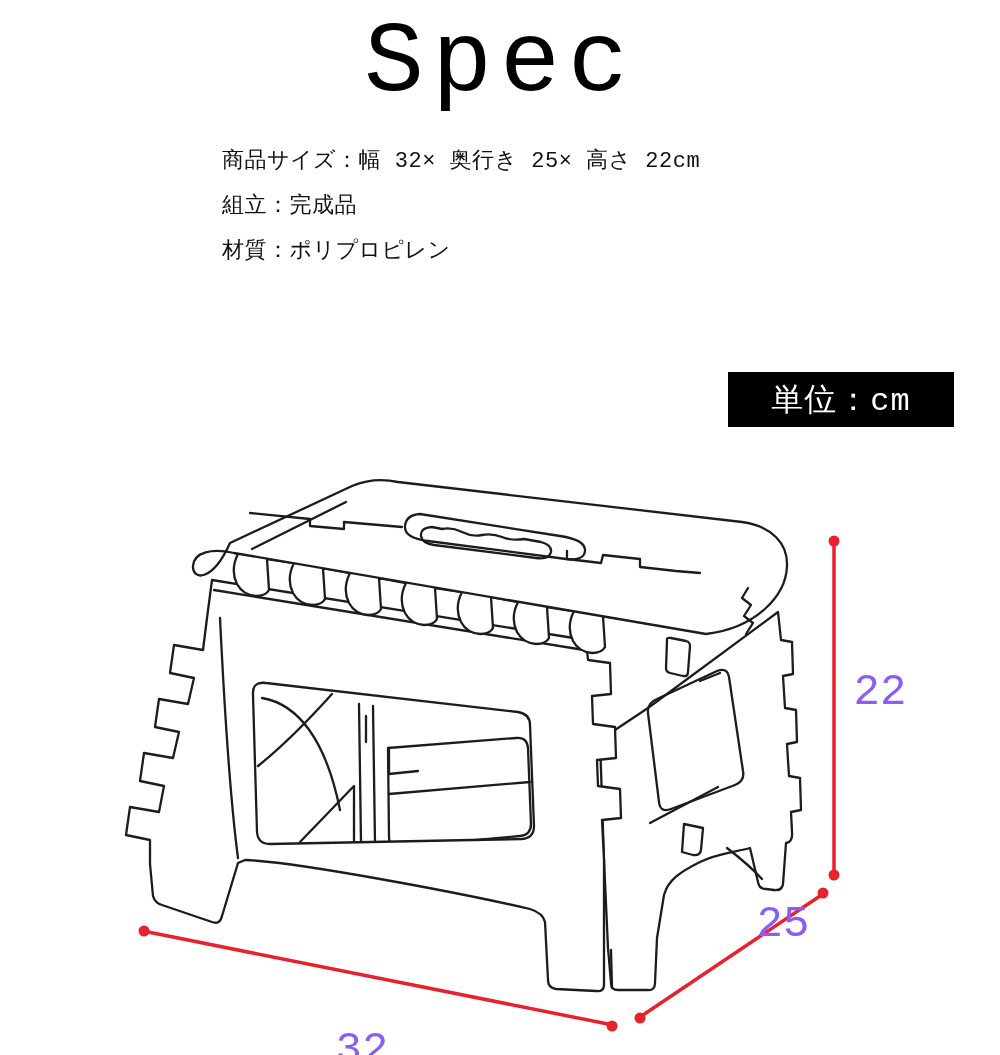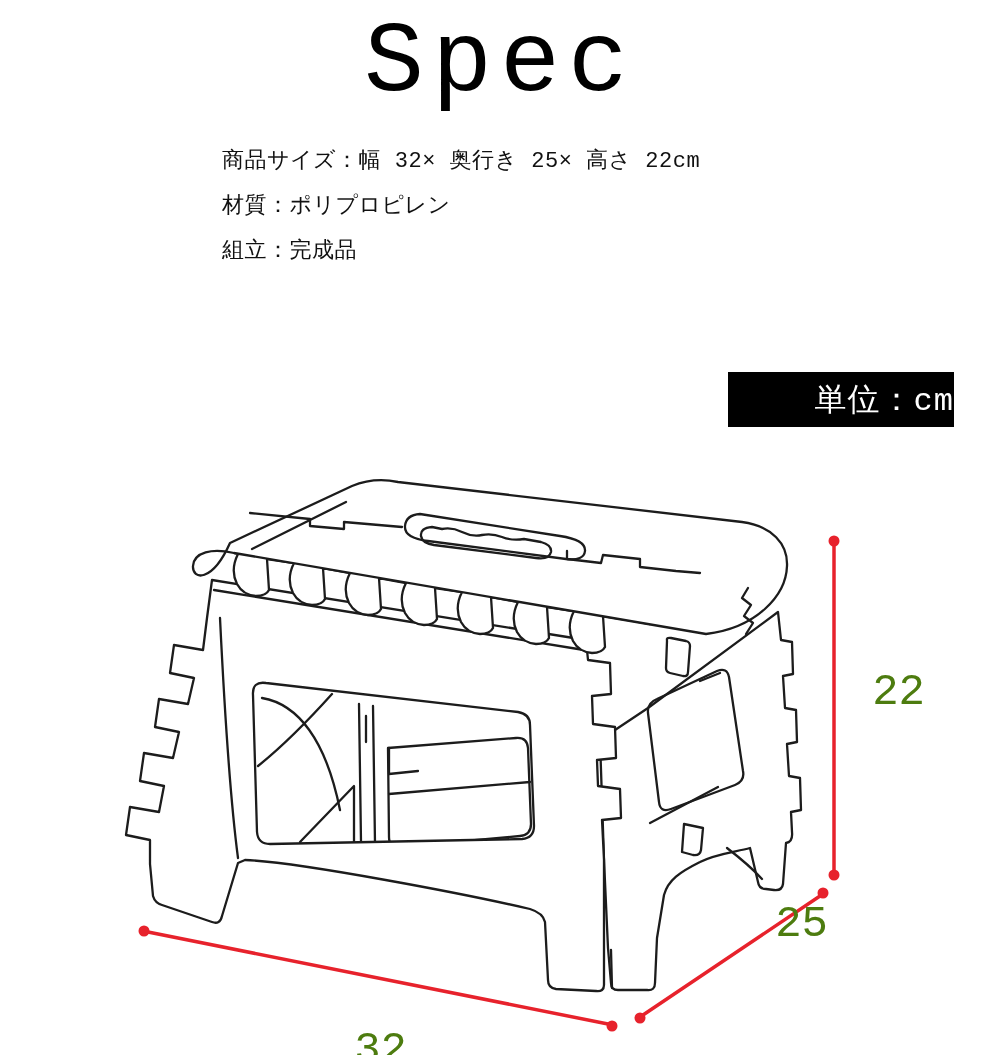--- a/index.html
+++ b/index.html
@@ -10,43 +10,43 @@
   .title{
     position:absolute;top:10px;left:0;width:1000px;text-align:center;
     font-size:100px;line-height:108px;font-weight:300;letter-spacing:8px;color:#000;
   }
   .spec-list{
     position:absolute;left:222px;top:139px;width:600px;
     font-size:22px;line-height:45px;color:#111;letter-spacing:0.5px;white-space:nowrap;
   }
   .unit-badge{
     position:absolute;left:728px;top:372px;width:226px;height:55px;
-    background:#000;color:#fff;display:flex;align-items:center;justify-content:flex-end;
+    background:#000;color:#fff;display:flex;align-items:center;justify-content:center;
     font-size:32px;letter-spacing:1px;
   }
   .diagram-svg{position:absolute;left:0;top:0;}
   .dim-label{
-    position:absolute;width:90px;text-align:right;color:#4d7c0f;
+    position:absolute;width:90px;text-align:center;color:#8b5cf6;
     font-size:44px;line-height:44px;font-weight:400;
   }
   .dim-height{left:835px;top:670px;}
   .dim-width{left:317px;top:986px;margin-top:42px;}
   .dim-depth{left:738px;top:902px;}
 </style>
 </head>
 <body>
 
 <div class="page">
 
   <div class="title">Spec</div>
 
   <div class="spec-list">
     <div>商品サイズ：幅 32× 奥行き 25× 高さ 22cm</div>
+    <div>組立：完成品</div>
     <div>材質：ポリプロピレン</div>
-    <div>組立：完成品</div>
   </div>
 
   <div class="unit-badge">
     <span>単位：cm</span>
   </div>
 
   <svg class="diagram-svg" width="1000" height="1055" viewBox="0 0 1000 1055">
     <g fill="none" stroke="#1c1c1c" stroke-width="2.3" stroke-linejoin="round" stroke-linecap="round">
 
       <g>

